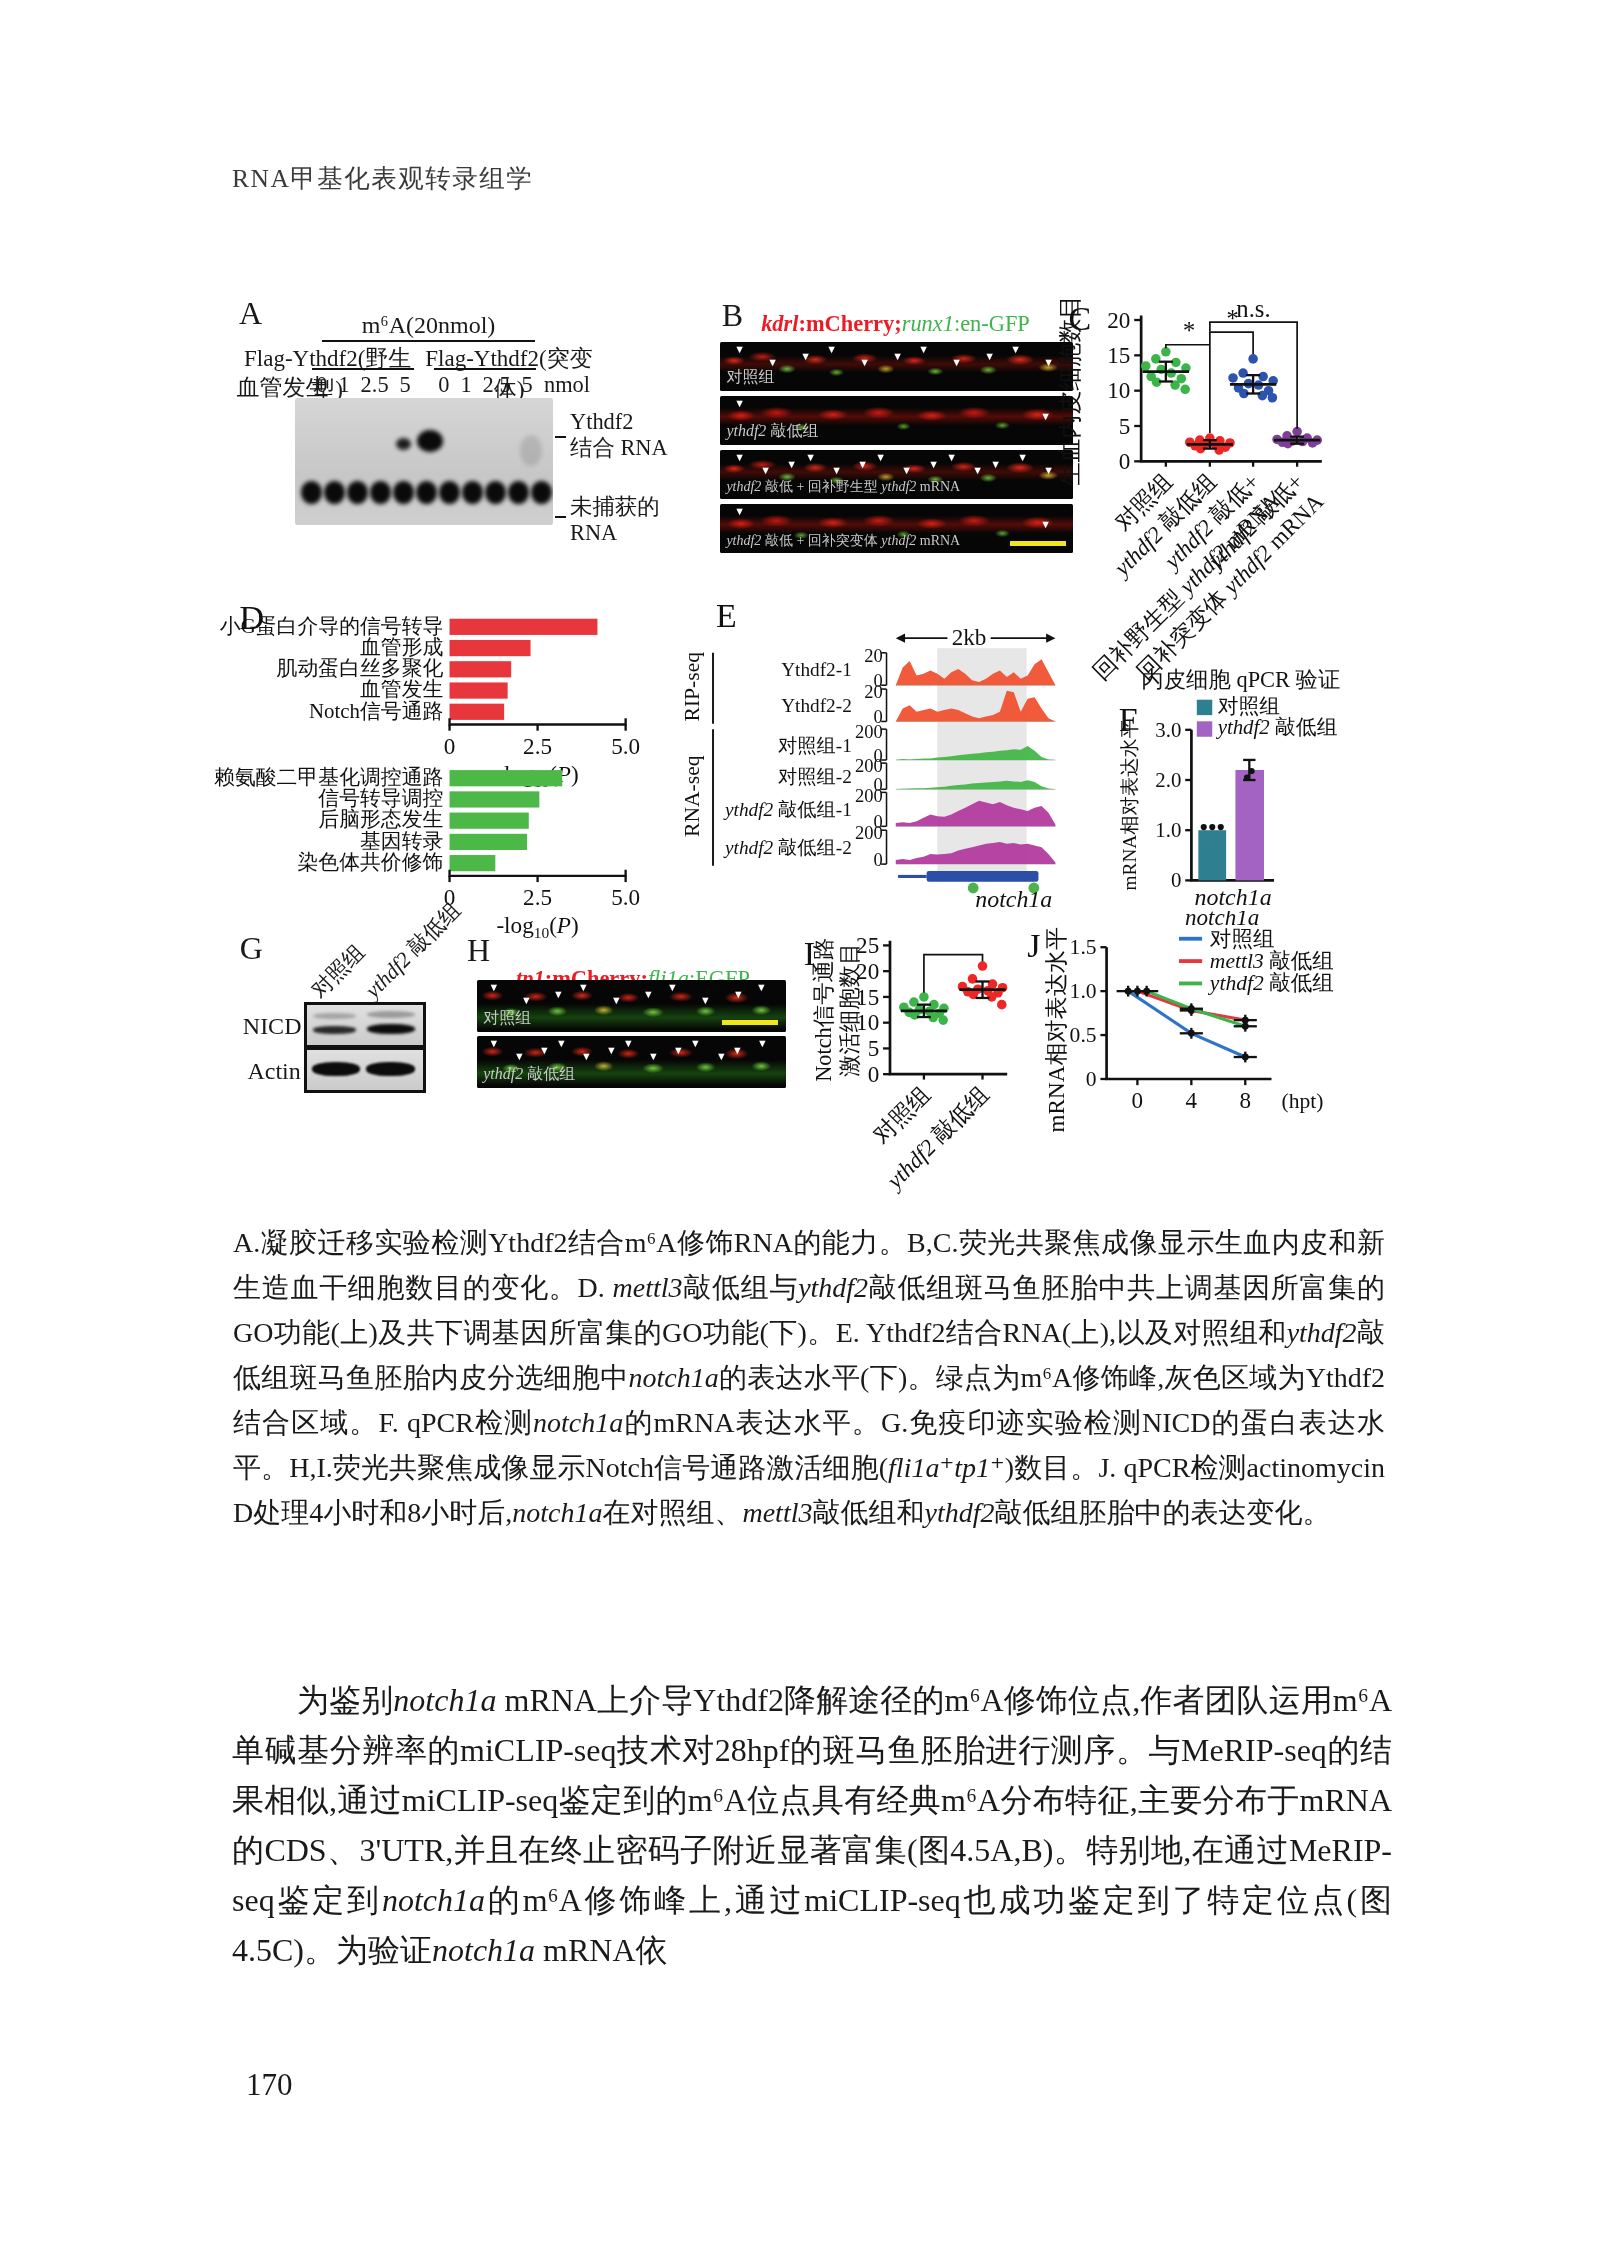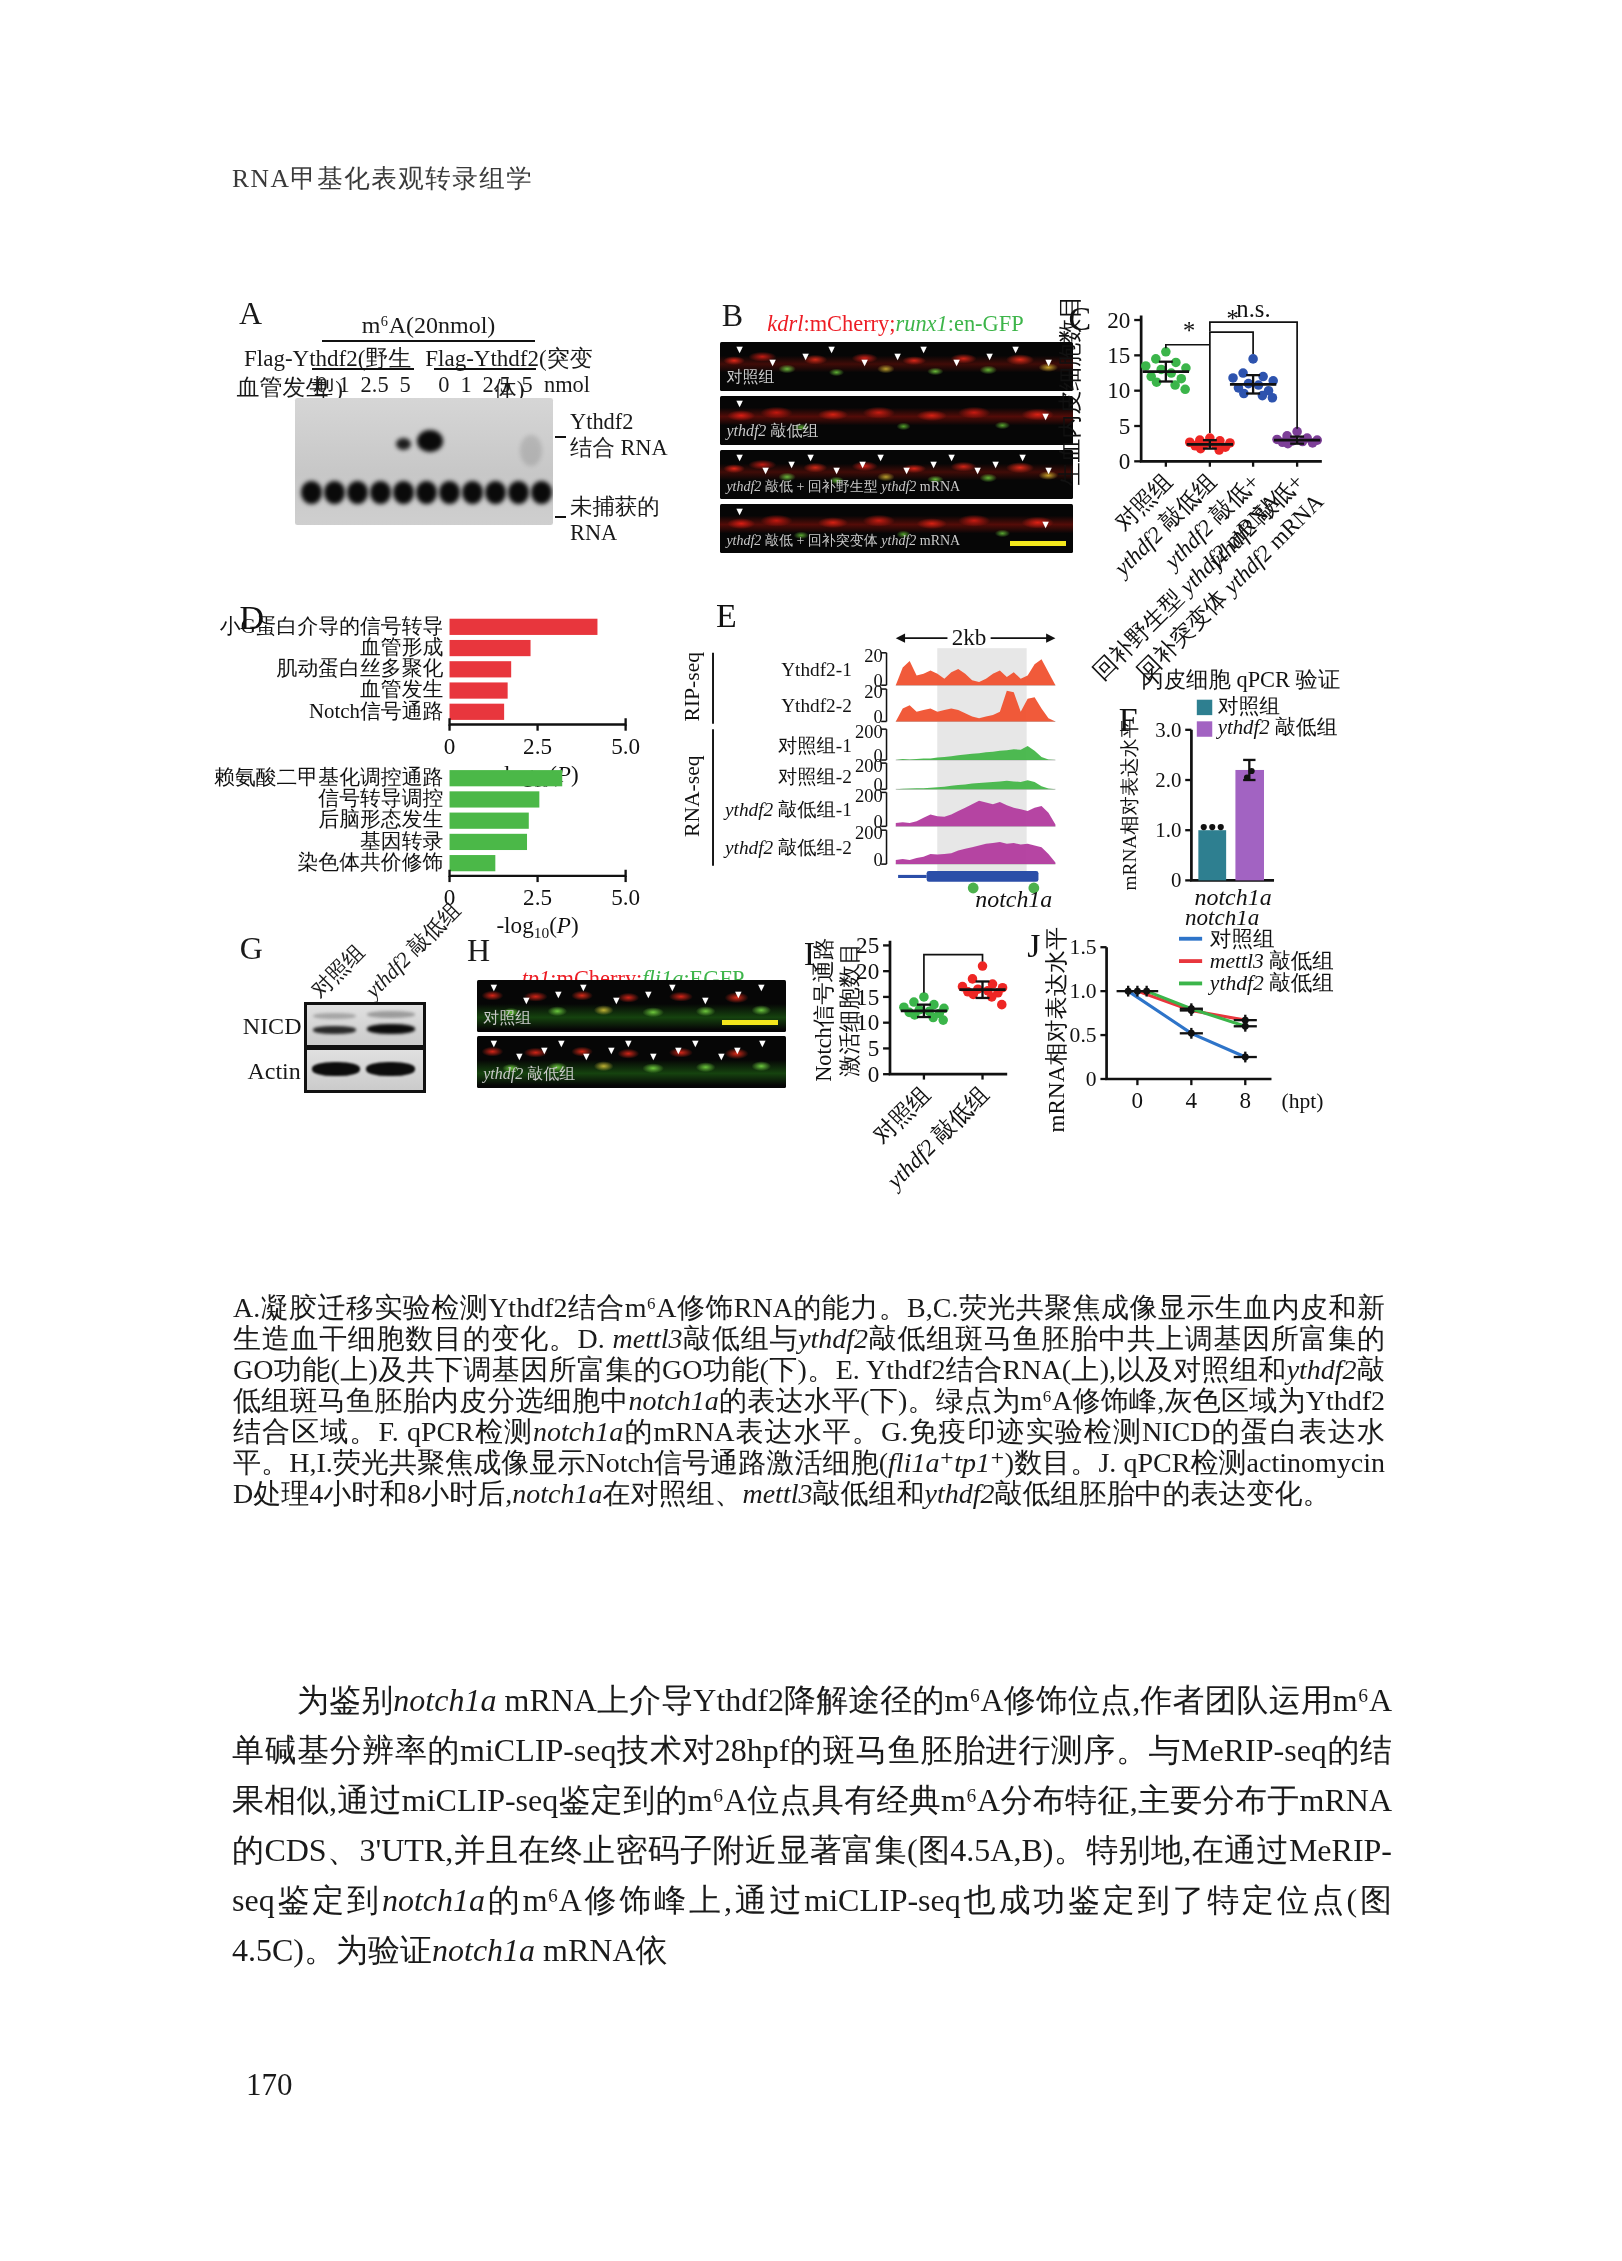--- a/index.html
+++ b/index.html
@@ -3,21 +3,21 @@
 <meta charset="utf-8">
 <style>
   html,body{margin:0;padding:0;background:#888;}
   .page{position:relative;width:1623px;height:2261px;background:#ffffff;
         font-family:"Liberation Serif","DejaVu Serif",serif;color:#1a1a1a;overflow:hidden;}
   .abs{position:absolute;}
   .hdr{position:absolute;left:232px;top:161px;font-size:25.5px;color:#3a3a3a;letter-spacing:1.5px;}
   .pagenum{position:absolute;left:246px;top:2067px;font-size:31px;}
   .plabel{font-size:32px;}
   .caption{position:absolute;left:232px;top:1185px;width:1158px;text-align:center;font-size:26px;}
-  .legendp{position:absolute;left:233px;top:1292px;width:1152px;font-size:28px;line-height:31px;text-align:justify;}
+  .legendp{position:absolute;left:233px;top:1220px;width:1152px;font-size:28px;line-height:45px;text-align:justify;}
   .bodyp{position:absolute;left:232px;top:1675px;width:1160px;font-size:32px;line-height:50px;text-align:justify;text-indent:65px;}
   i{font-style:italic;}
   
   .panelA{position:absolute;left:235px;top:292px;width:463px;height:293px;}
   .ul{position:absolute;height:2.3px;background:#111;}
   .gel{position:absolute;left:60px;top:106px;width:258px;height:127px;
        background:linear-gradient(#d6d6d6,#c7c7c7 60%,#cfcfcf);border-radius:2.3px;overflow:hidden;}
   .band{position:absolute;background:#0a0a0a;border-radius:50%;filter:blur(2.3px);}
   .tick-dash{position:absolute;width:10.8px;height:2.3px;background:#111;}
   .sidelab{position:absolute;font-size:22.4px;line-height:26px;white-space:pre-line;}
@@ -65,21 +65,21 @@
     radial-gradient(15.4px 7px at 57% 62%, rgba(120,215,65,.9), transparent 70%),
     radial-gradient(17px 7px at 66% 32%, rgba(235,40,25,.9), transparent 70%),
     radial-gradient(14px 7px at 74% 60%, rgba(118,215,65,.9), transparent 70%),
     radial-gradient(17px 7.7px at 84% 34%, rgba(235,45,25,.92), transparent 70%),
     radial-gradient(14px 7px at 92% 58%, rgba(120,218,68,.9), transparent 70%),
     linear-gradient(to bottom, transparent 46%, rgba(40,140,25,.45) 72%, transparent 95%);}
   
   .panelB{position:absolute;left:714px;top:297px;width:363px;height:278px;}
   .panelH{position:absolute;left:467px;top:930px;width:332px;height:166px;}
   .ftitle{position:absolute;width:100%;text-align:center;font-size:22.4px;}
-  .tred{color:#ed1c24;}
+  .tred{color:#ed1c24;font-weight:bold;}
   .tgreen{color:#3db54a;}
   
   .panelG{position:absolute;left:232px;top:919px;width:247px;height:185px;}
   .blotbox{position:absolute;width:116px;height:40px;border:3.1px solid #111;
            background:linear-gradient(#e0e0e0,#cbcbcb);overflow:hidden;}
   .gband{position:absolute;background:#0c0c0c;border-radius:45%;filter:blur(1.5px);}
   .rot45{position:absolute;transform:rotate(-45deg);transform-origin:0 100%;white-space:nowrap;font-size:21.6px;}
   .glab{position:absolute;font-size:24px;}
   svg text{user-select:none;}
 </style>

